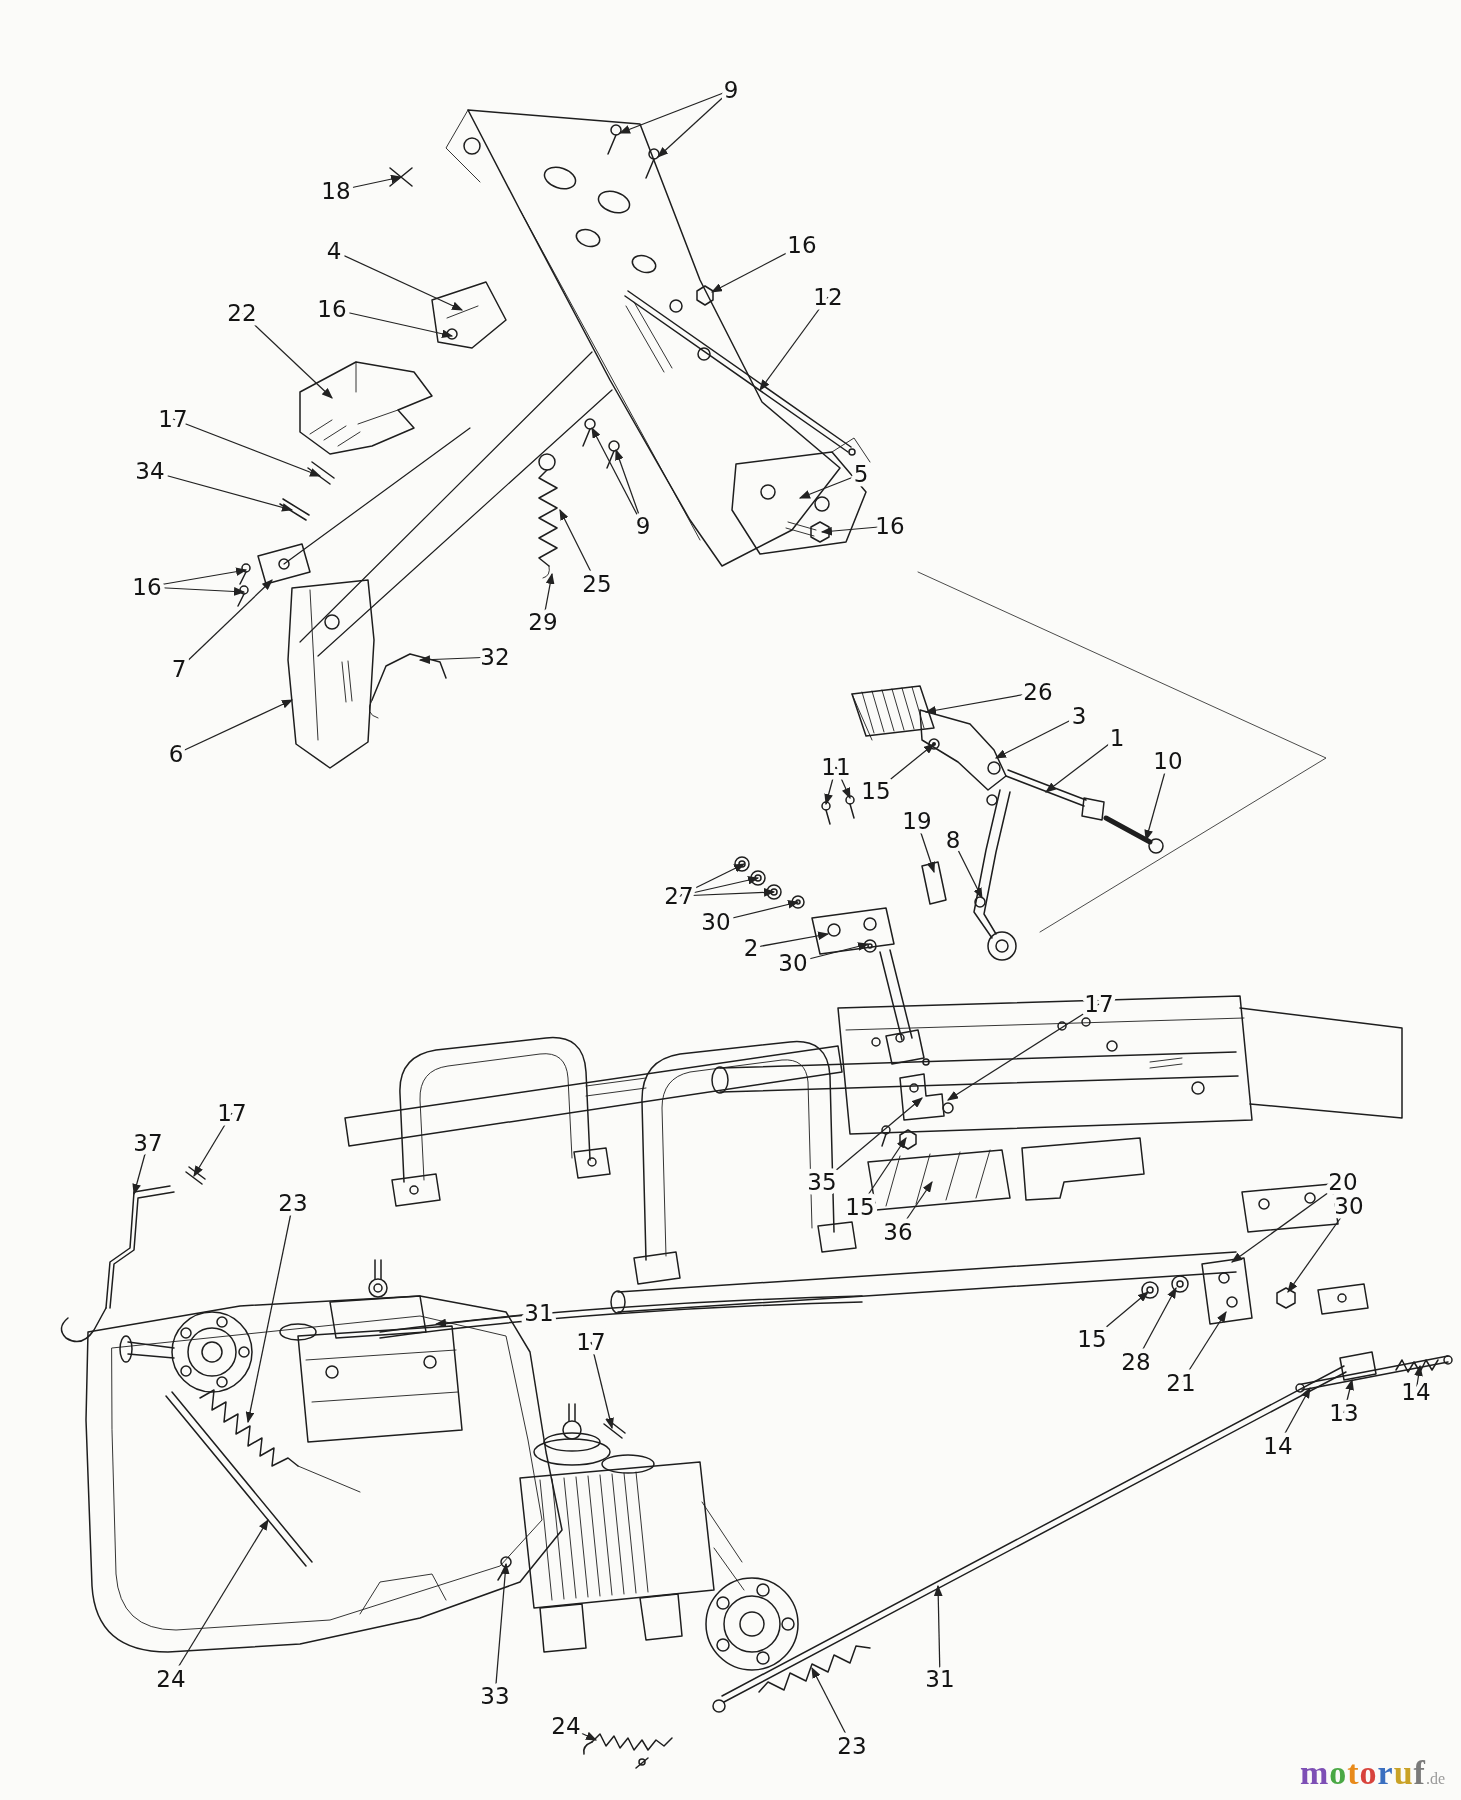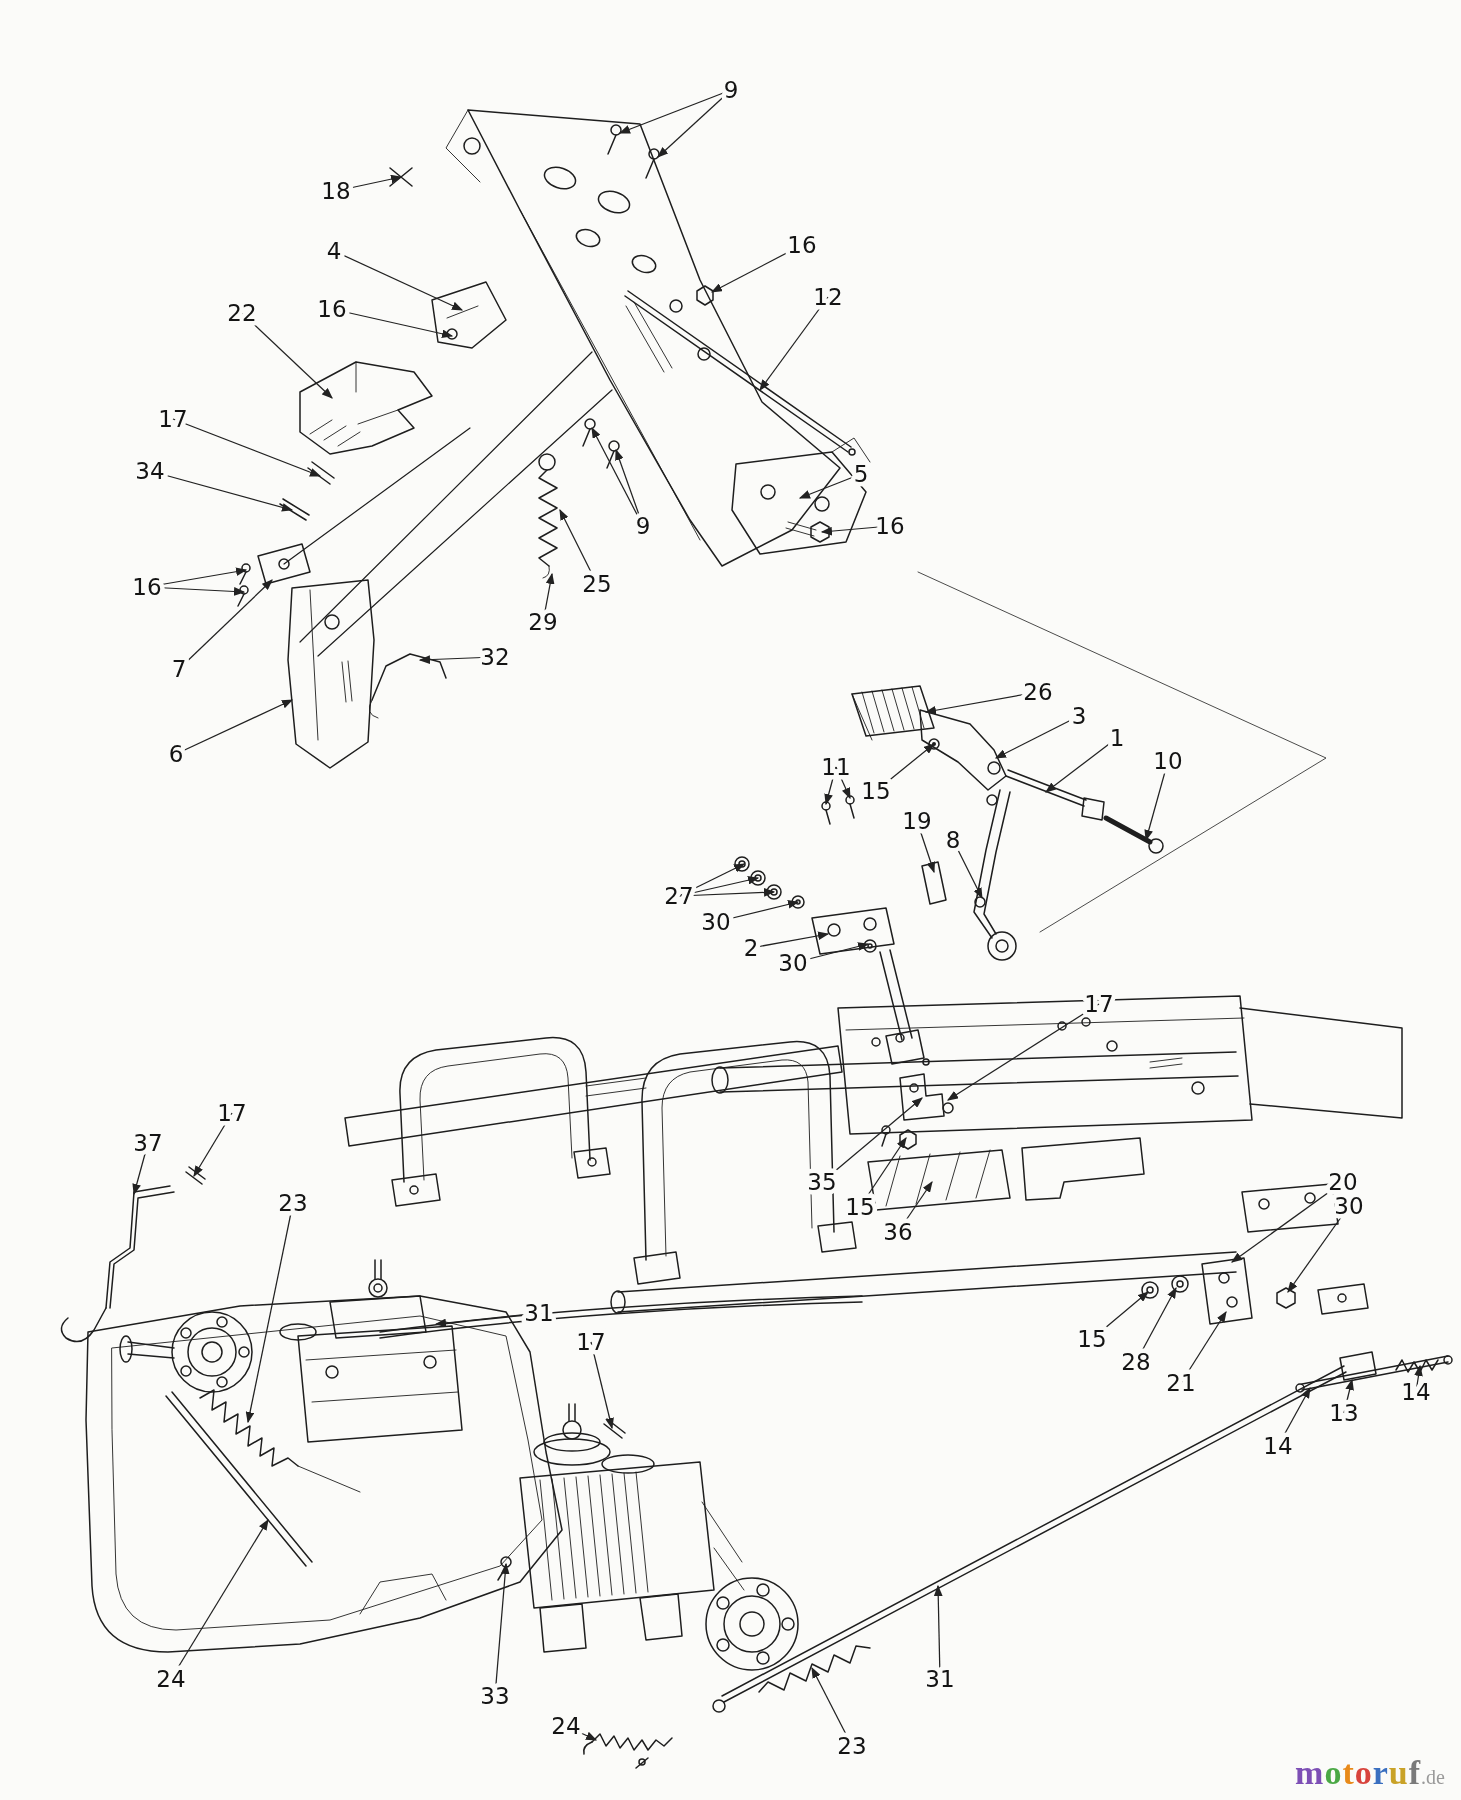--- a/index.html
+++ b/index.html
@@ -28,21 +28,21 @@
     text-anchor:middle;dominant-baseline:central;
     paint-order:stroke;stroke:#fbfbf9;stroke-width:9;stroke-linejoin:round;
   }
   
   .logo{
     position:absolute;right:16px;bottom:10px;
     font-family:"Liberation Serif", serif;
     font-weight:bold;font-size:34px;line-height:1;
     letter-spacing:1px;cursor:pointer;user-select:none;
   }
-  .logo .logo-suffix{font-size:20px;font-weight:normal;letter-spacing:0;}
+  .logo .logo-suffix{font-size:16px;font-weight:normal;letter-spacing:0;}
 </style>
 </head>
 <body>
 
 <div class="stage">
 
   <svg class="diagram art" viewBox="0 0 1461 1800">
 
     <path class="xthin" d="M918,572 L1326,758 L1040,932"></path>
 

